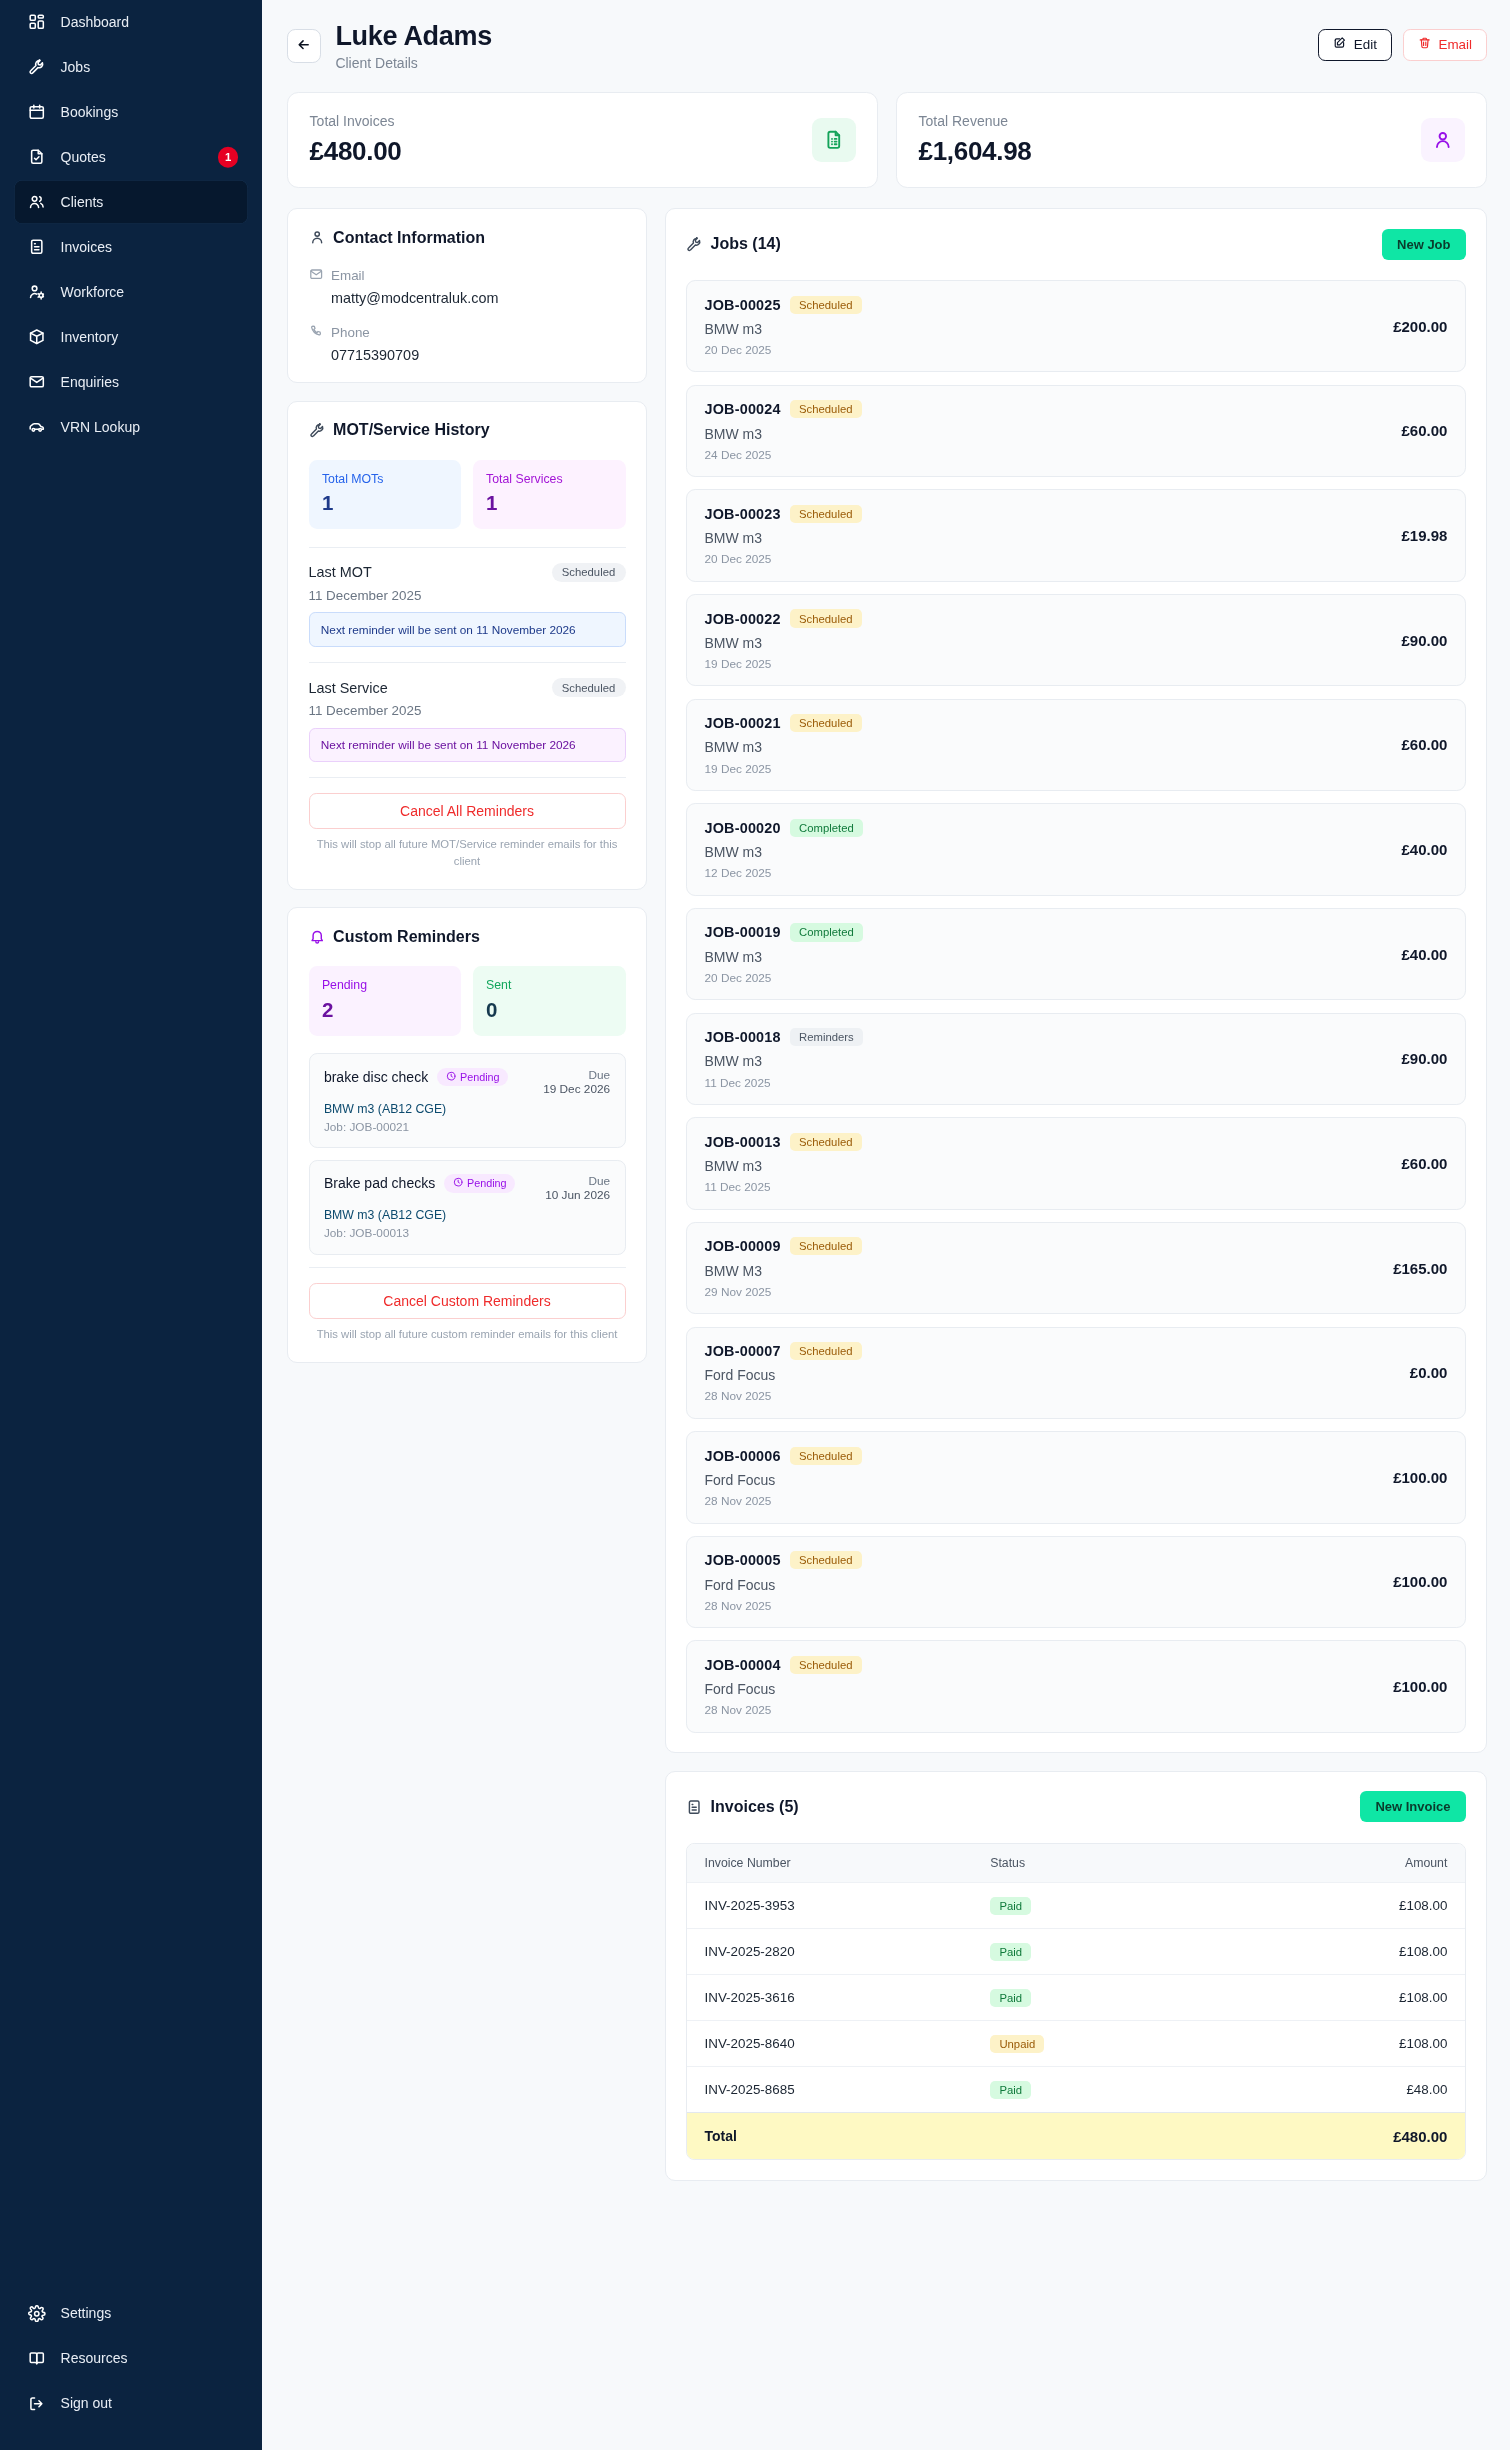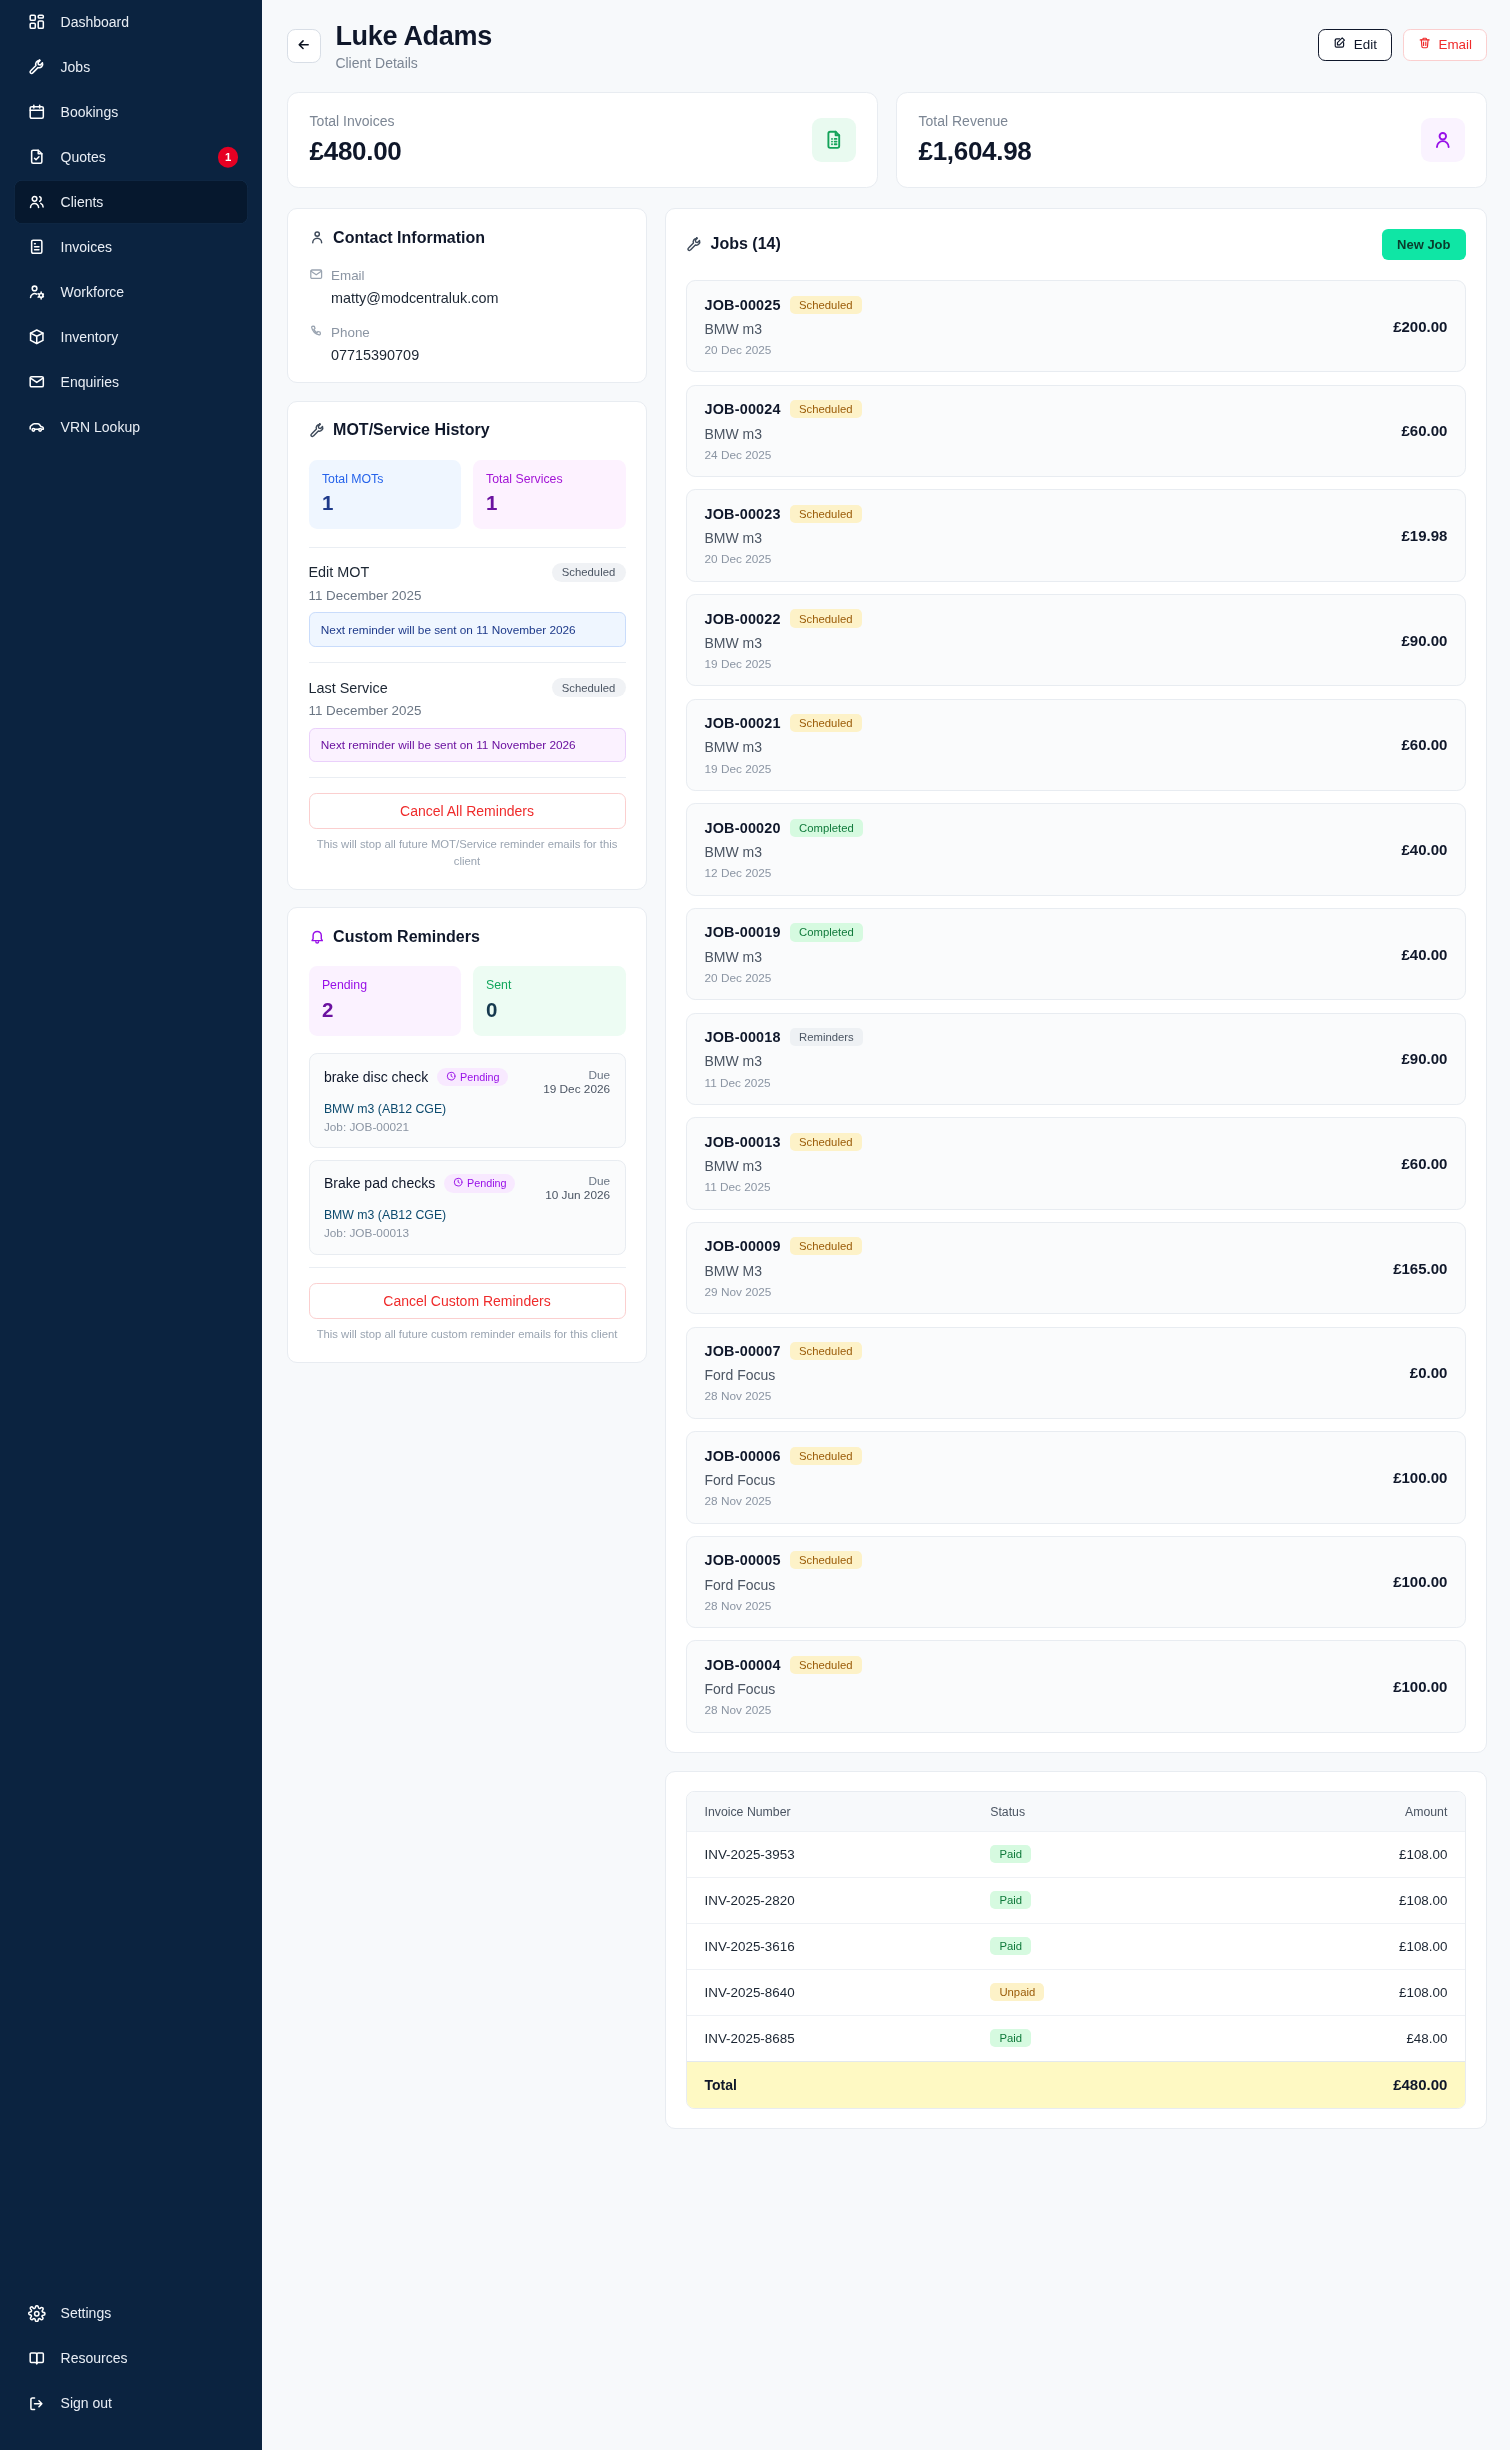--- a/index.html
+++ b/index.html
@@ -443,21 +443,21 @@
             <div class="tile tile-purple">
               <div class="tile-label">Total Services</div>
               <div class="tile-value">1</div>
             </div>
           </div>
 
           <div class="divider"></div>
 
           <div>
             <div class="hist-row">
-              <span class="hist-title">Edit MOT</span>
+              <span class="hist-title">Last MOT</span>
               <span class="pill-gray">Scheduled</span>
             </div>
             <div class="hist-date">11 December 2025</div>
             <div class="notice notice-blue">Next reminder will be sent on 11 November 2026</div>
           </div>
 
           <div class="divider"></div>
 
           <div>
             <div class="hist-row">
@@ -711,20 +711,32 @@
                   </div>
                   <div class="job-vehicle">Ford Focus</div>
                   <div class="job-date">28 Nov 2025</div>
                 </div>
                 <div class="job-amount">£100.00</div>
               </div>
             </div>
         </section>
 
         <section class="card">
+          <div class="card-head with-btn">
+            <div class="card-head-l">
+              <span class="hico gray">
+                  <svg viewBox="0 0 24 24">
+                    <rect x="5" y="3" width="14" height="18" rx="2"></rect>
+                    <path d="M9 8h1M9 12h6M9 16h6"></path>
+                  </svg>
+                </span>
+              <span class="card-title">Invoices (5)</span>
+            </div>
+            <button class="green-btn">New Invoice</button>
+          </div>
 
           <div class="inv-table">
             <div class="inv-head">
               <div>Invoice Number</div>
               <div>Status</div>
               <div style="text-align:right">Amount</div>
             </div>
             <div id="inv-rows">
                 <div class="inv-row">
                   <div class="inv-num">INV-2025-3953</div>

